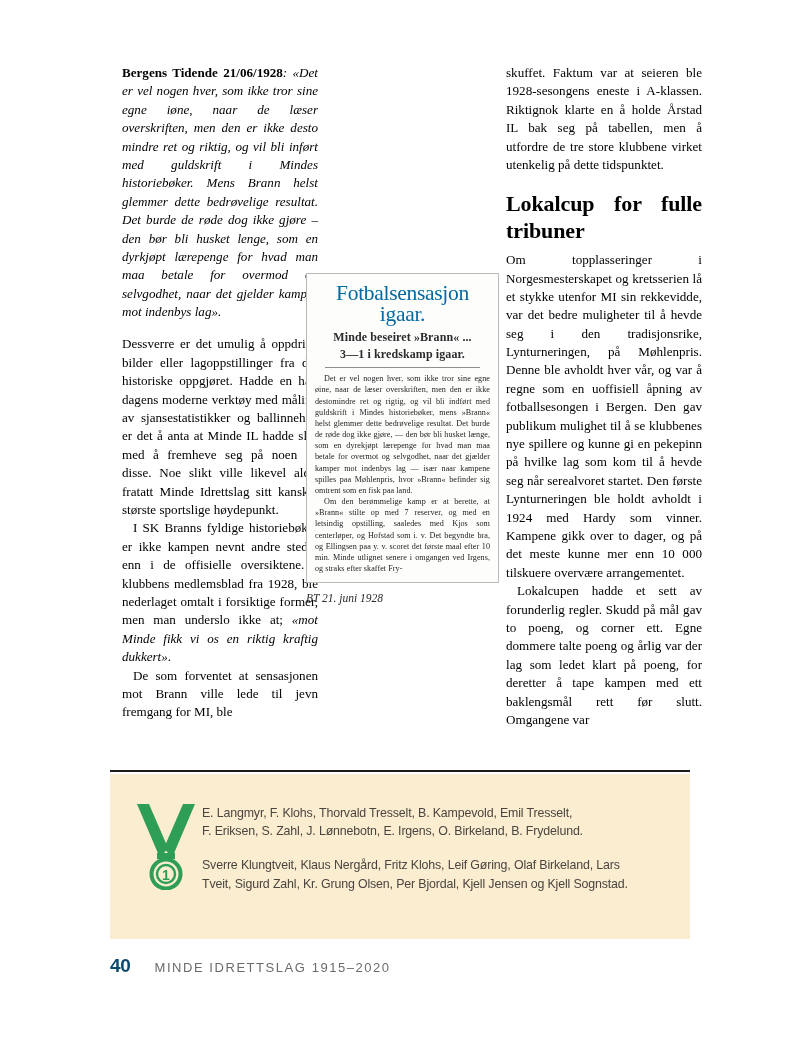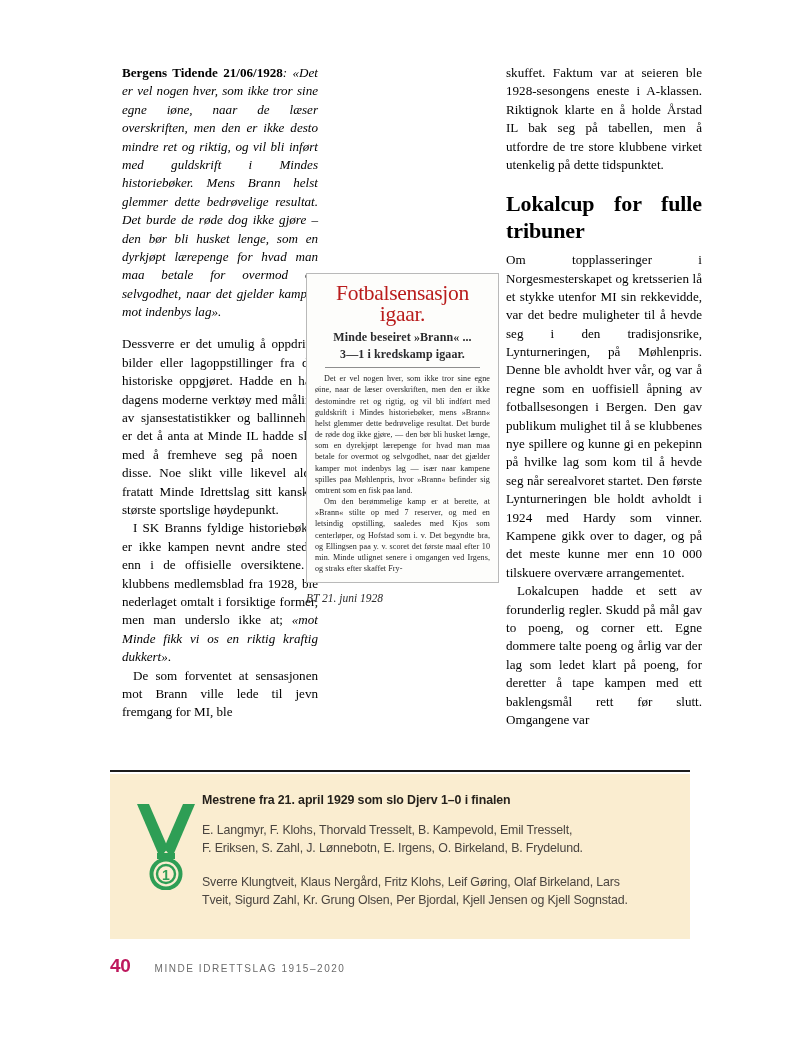--- a/index.html
+++ b/index.html
@@ -84,21 +84,21 @@
     border: 1px solid #b9b9b9;
     background: #fdfdfb;
     padding: 9px 8px 8px 8px;
     overflow: hidden;
   }
   .clip-head {
     font-family: "Liberation Serif", serif;
     font-size: 21.5px;
     line-height: 0.98;
     text-align: center;
-    color: #b91c1c;
+    color: #0369a1;
     letter-spacing: -0.3px;
     margin-bottom: 2px;
   }
   .clip-head .l2 { display: block; }
   .clip-sub {
     text-align: center;
     font-family: "Liberation Serif", serif;
     font-weight: bold;
     font-size: 12px;
     line-height: 1.38;
@@ -185,26 +185,26 @@
     left: 110px;
     top: 955px;
     width: 580px;
     display: flex;
     align-items: baseline;
   }
   .folio {
     font-family: "Liberation Sans", sans-serif;
     font-size: 19px;
     font-weight: bold;
-    color: #be185d;
+    color: #0c4a6e;
     letter-spacing: -0.3px;
   }
   .runhead {
     font-family: "Liberation Sans", sans-serif;
-    font-size: 10px;
+    font-size: 13px;
     color: #6b6b6b;
     letter-spacing: 1.55px;
     margin-left: 24px;
   }
 </style>
 </head>
 <body>
 
 <div class="page">
 
@@ -263,21 +263,20 @@
 
       <rect x="22" y="51" width="18" height="6" fill="#2e9e55"></rect>
 
       <circle cx="31" cy="72" r="14.5" fill="none" stroke="#2e9e55" stroke-width="4"></circle>
       <circle cx="31" cy="72" r="9" fill="none" stroke="#2e9e55" stroke-width="2.4"></circle>
       <text x="31" y="78" text-anchor="middle" font-family="Liberation Sans, sans-serif" font-size="14" font-weight="bold" fill="#2e9e55">1</text>
     </svg>
 
     <div class="fact-content">
       <div class="fact-group">
-        <div class="fact-title">Mestrene fra 21. april 1929 som slo Djerv 1–0 i finalen</div>
         <div class="fact-names">
           <div>E. Langmyr, F. Klohs, Thorvald Tresselt, B. Kampevold, Emil Tresselt,</div>
           <div>F. Eriksen, S. Zahl, J. Lønnebotn, E. Irgens, O. Birkeland, B. Frydelund.</div>
         </div>
       </div>
 
       <div class="fact-group">
         <div class="fact-names">
           <div>Sverre Klungtveit, Klaus Nergård, Fritz Klohs, Leif Gøring, Olaf Birkeland, Lars</div>
           <div>Tveit, Sigurd Zahl, Kr. Grung Olsen, Per Bjordal, Kjell Jensen og Kjell Sognstad.</div>

